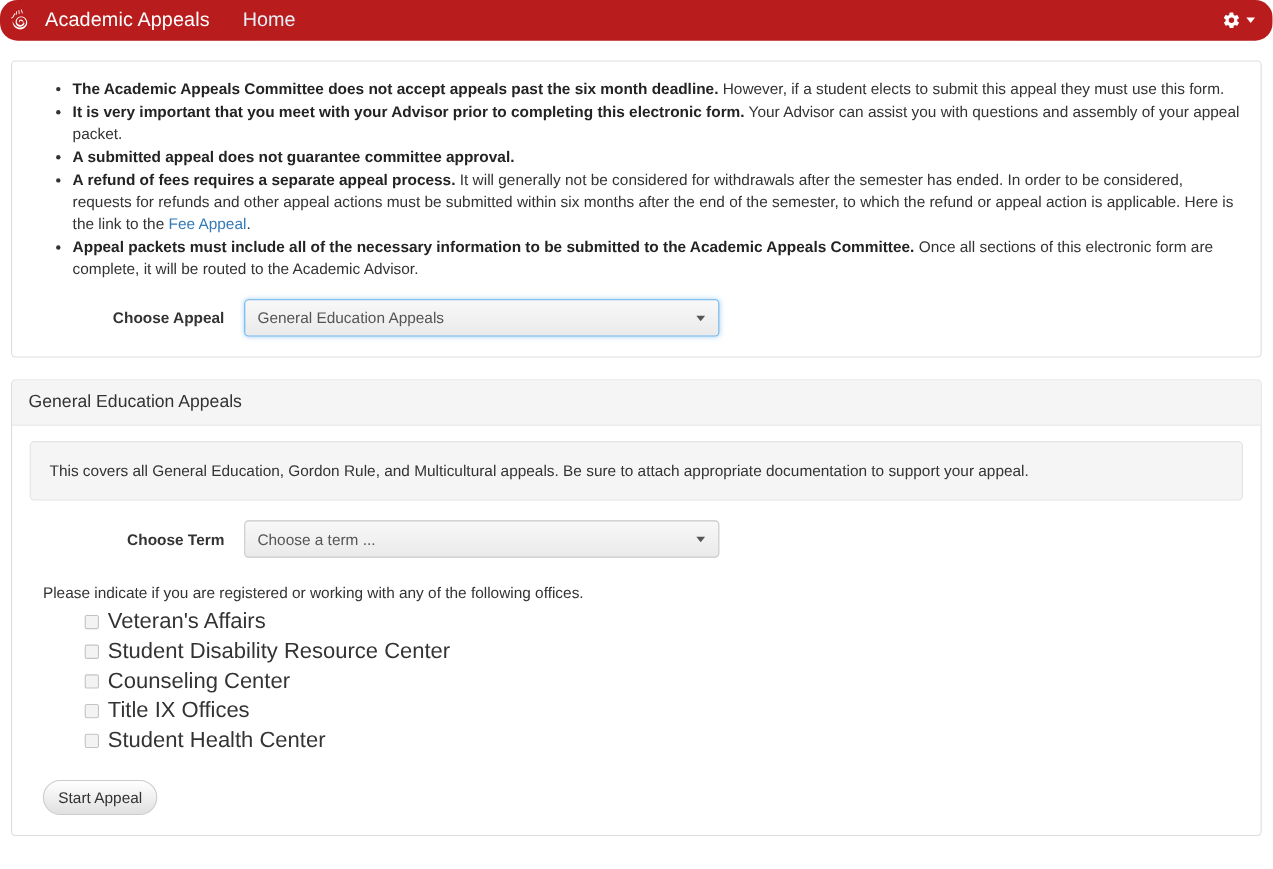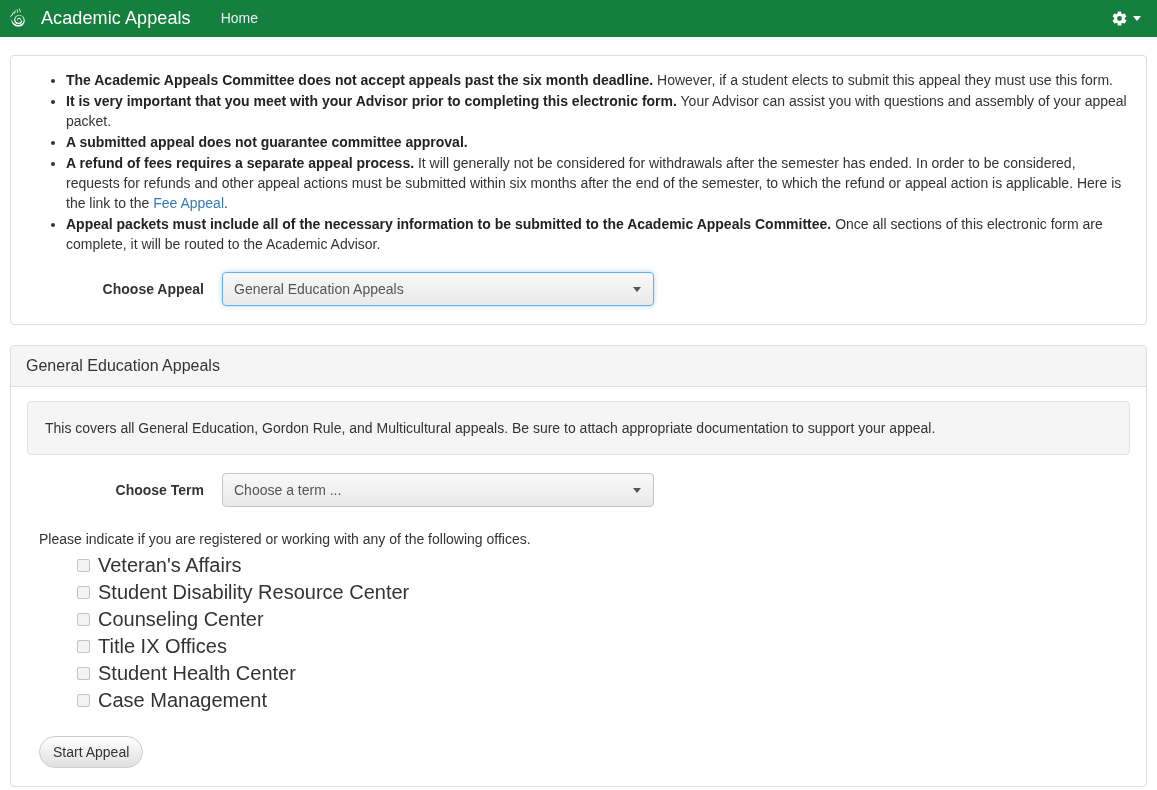--- a/index.html
+++ b/index.html
@@ -9,40 +9,41 @@
     background: #ffffff;
     font-family: "Liberation Sans", sans-serif;
     font-size: 14px;
     color: #333333;
     overflow: hidden;
   }
 
   
   .navbar {
     height: 37px;
-    background: #15803d;
+    background: #b91c1c;
     display: flex;
     align-items: center;
     padding: 0 14px 0 10px;
     position: relative;
+    border-radius: 16px;
   }
   .brand {
     display: flex;
     align-items: center;
     gap: 9px;
     color: #ffffff;
     font-size: 18px;
     text-decoration: none;
     padding-right: 18px;
   }
   .brand-logo { width: 22px; height: 22px; display: block; }
   .brand-text { font-size: 18px; letter-spacing: 0.1px; }
   .nav-link {
     color: #e8eef5;
-    font-size: 14px;
+    font-size: 18px;
     text-decoration: none;
     padding: 0 12px;
     line-height: 37px;
   }
   .nav-right {
     margin-left: auto;
     display: flex;
     align-items: center;
     gap: 5px;
     color: #ffffff;
@@ -284,24 +285,20 @@
           <span class="cb-label">Counseling Center</span>
         </li>
         <li class="checkbox-row">
           <input type="checkbox" class="cb" style="">
           <span class="cb-label">Title IX Offices</span>
         </li>
         <li class="checkbox-row">
           <input type="checkbox" class="cb" style="">
           <span class="cb-label">Student Health Center</span>
         </li>
-        <li class="checkbox-row">
-          <input type="checkbox" class="cb" style="">
-          <span class="cb-label">Case Management</span>
-        </li>
       </ul>
 
       <button class="btn-default">Start Appeal</button>
 
     </div>
   </div>
 
 </div>
 
 </body></html>

